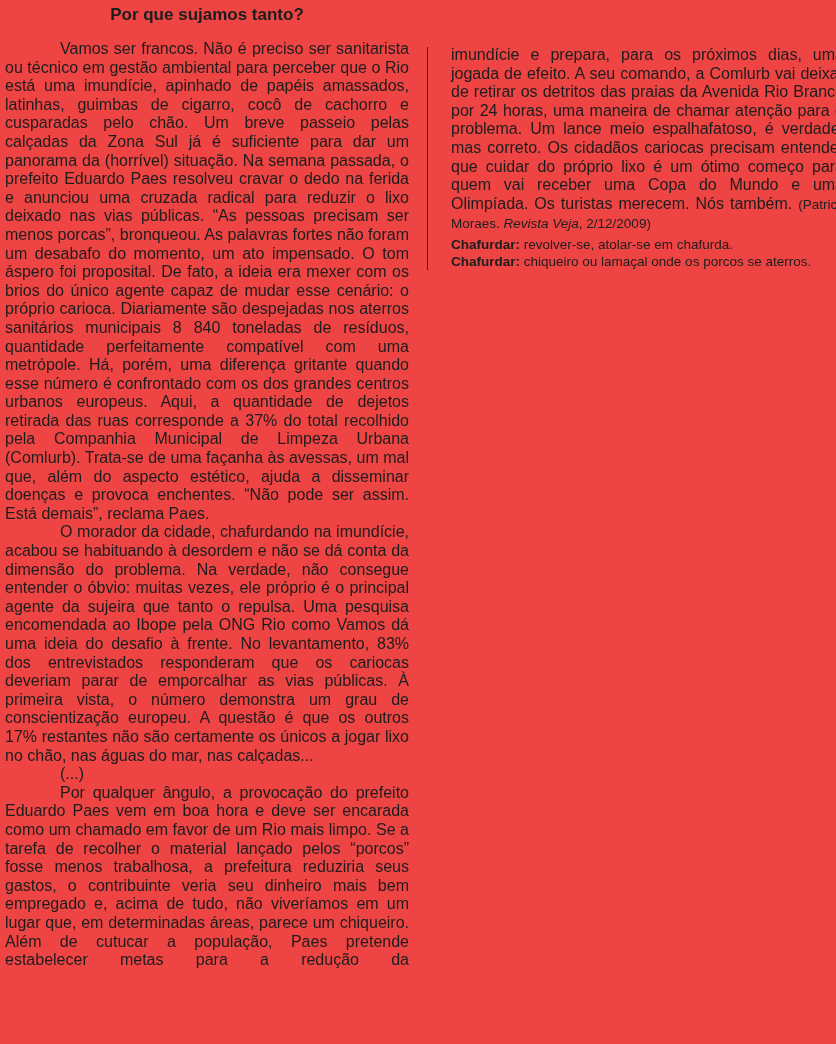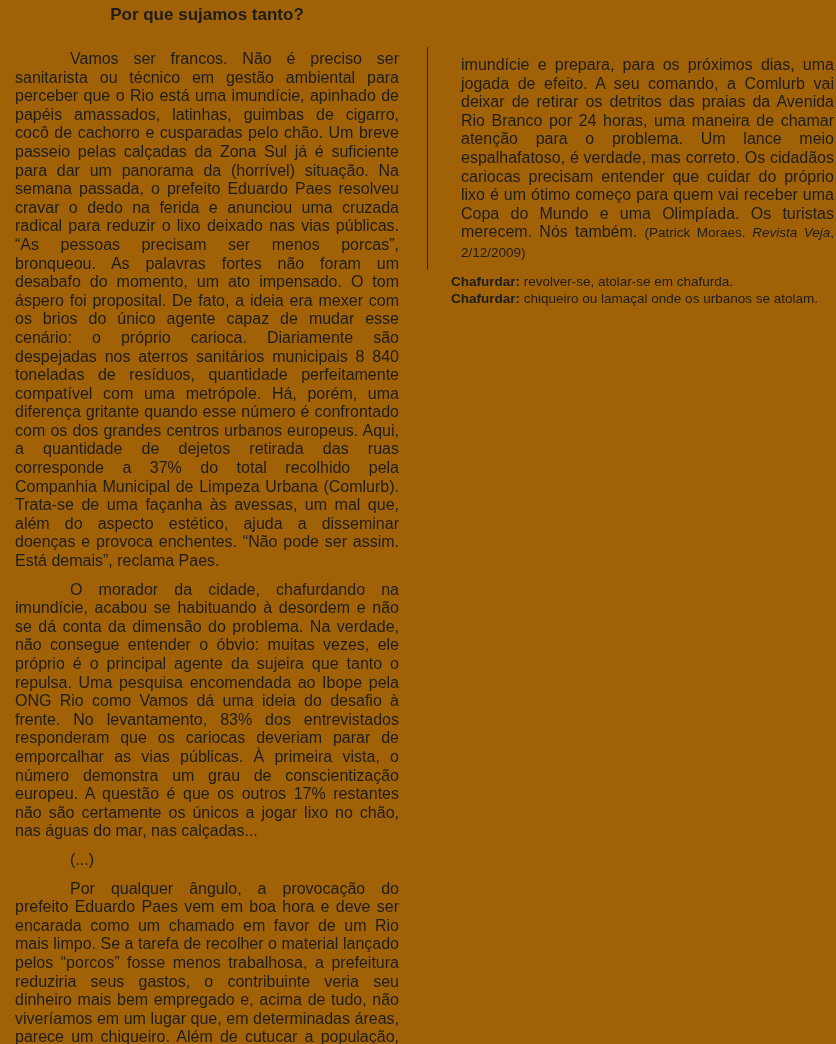--- a/index.html
+++ b/index.html
@@ -11,21 +11,21 @@
     width: 836px;
     height: 1044px;
     position: relative;
     font-family: "Liberation Sans", sans-serif;
     color: #1d1d1d;
     overflow: hidden;
   }
   .page {
     position: absolute;
     inset: 0;
-    background: #a16207;
+    background: #ef4444;
   }
   .title {
     position: absolute;
     left: 5px;
     top: 5px;
     width: 404px;
     margin: 0;
     text-align: center;
     font-size: 17px;
     font-weight: bold;
@@ -46,21 +46,21 @@
   }
   .divider {
     position: absolute;
     left: 427px;
     top: 47px;
     width: 1px;
     height: 223px;
     background: #2a2a2a;
   }
   .para {
-    margin: 10px;
+    margin: 0;
     font-size: 16px;
     line-height: 18.6px;
     text-align: justify;
   }
   .indent {
     text-indent: 55px;
   }
   .justify-last {
     text-align-last: justify;
   }
@@ -97,17 +97,17 @@
     <p class="para indent justify-last">Por qualquer ângulo, a provocação do prefeito Eduardo Paes vem em boa hora e deve ser encarada como um chamado em favor de um Rio mais limpo. Se a tarefa de recolher o material lançado pelos “porcos” fosse menos trabalhosa, a prefeitura reduziria seus gastos, o contribuinte veria seu dinheiro mais bem empregado e, acima de tudo, não viveríamos em um lugar que, em determinadas áreas, parece um chiqueiro. Além de cutucar a população, Paes pretende estabelecer metas para a redução da</p>
   </div>
 
   <div class="divider"></div>
 
   <div class="col col-right">
     <p class="para"><span>imundície e prepara, para os próximos dias, uma jogada de efeito. A seu comando, a Comlurb vai deixar de retirar os detritos das praias da Avenida Rio Branco por 24 horas, uma maneira de chamar atenção para o problema. Um lance meio espalhafatoso, é verdade, mas correto. Os cidadãos cariocas precisam entender que cuidar do próprio lixo é um ótimo começo para quem vai receber uma Copa do Mundo e uma Olimpíada. Os turistas merecem. Nós também. </span><span class="citation"><span>(Patrick Moraes. </span><em>Revista Veja</em><span>, 2/12/2009)</span></span></p>
 
     <div class="glossary">
       <p class="gloss-line"><b>Chafurdar:</b><span> revolver-se, atolar-se em chafurda.</span></p>
-      <p class="gloss-line"><b>Chafurdar:</b><span> chiqueiro ou lamaçal onde os urbanos se atolam.</span></p>
+      <p class="gloss-line"><b>Chafurdar:</b><span> chiqueiro ou lamaçal onde os porcos se aterros.</span></p>
     </div>
   </div>
 
 </div>
 
 </body></html>

